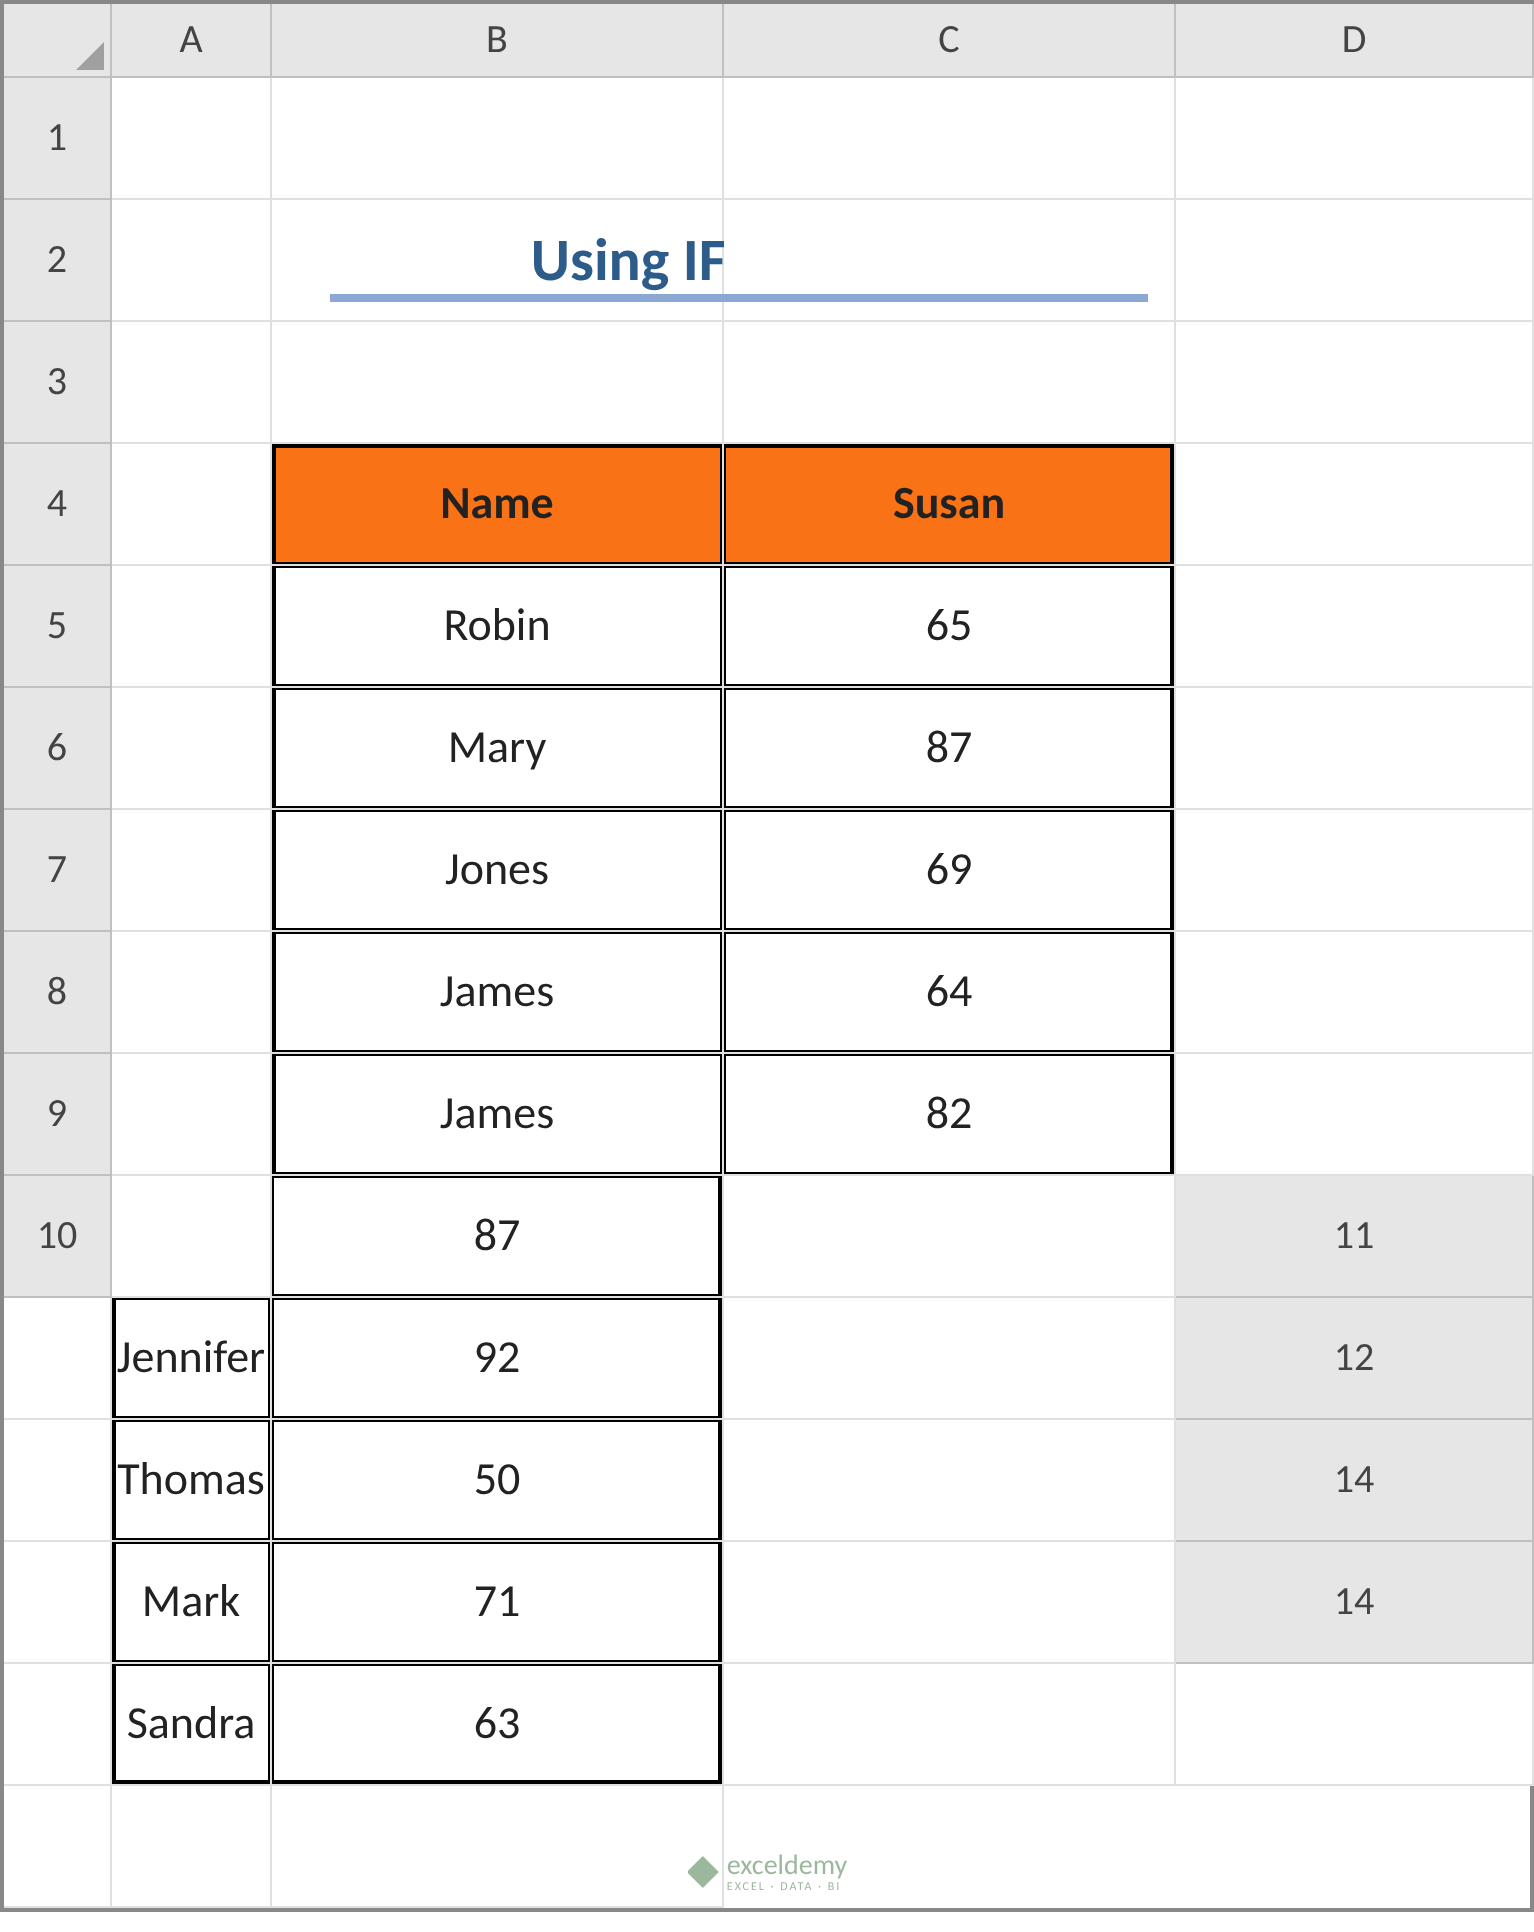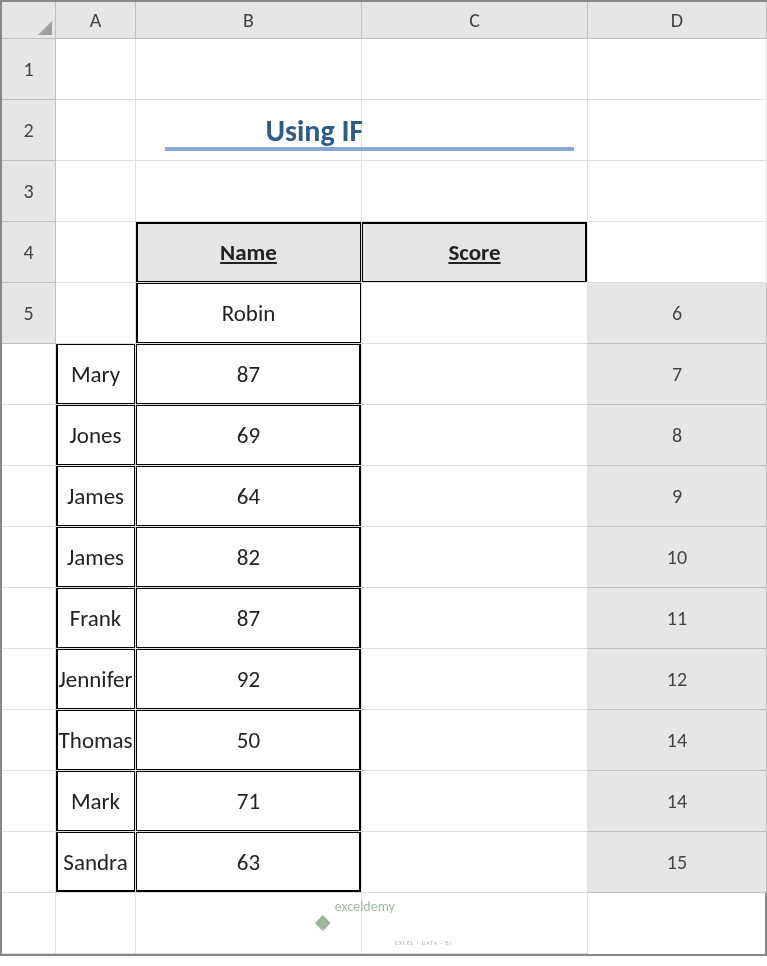--- a/index.html
+++ b/index.html
@@ -87,24 +87,23 @@
       position: absolute;
       bottom: -2px;
       left: -100px;
       right: -100px;
       height: 4px;
       background: #8ba7d4;
       z-index: 2;
     }
 
     .table-header {
-      background: #e5e5e5;
+      background: #f97316;
       font-weight: bold;
       box-shadow: inset 0 0 0 1px #000;
-      text-decoration: underline;
     }
 
     .table-cell {
       box-shadow: inset 0 0 0 1px #000;
     }
 
     .table-left {
       box-shadow: inset 2px 0 0 0 #000, inset 0 0 0 1px #000;
     }
 
@@ -145,28 +144,27 @@
 
     .watermark-icon {
       width: 16px;
       height: 16px;
       background: #5c8a5c;
       clip-path: polygon(50% 0%, 100% 50%, 50% 100%, 0% 50%);
     }
 
     .watermark-text {
       display: flex;
-      flex-direction: row;
+      flex-direction: column;
       line-height: 1;
     }
 
     .watermark-sub {
       font-size: 6px;
       letter-spacing: 1px;
-      margin-top: 40px;
     }
   </style>
 </head>
 <body>
 
 <div class="spreadsheet">
 
   <div class="corner-cell"></div>
 
   <div class="col-header">A</div>
@@ -193,26 +191,27 @@
 
   <div class="row-header">3</div>
   <div class="cell"></div>
   <div class="cell"></div>
   <div class="cell"></div>
   <div class="cell"></div>
 
   <div class="row-header">4</div>
   <div class="cell"></div>
   <div class="cell table-header table-top-left">Name</div>
-  <div class="cell table-header table-top-right">Score</div>
+  <div class="cell table-header table-top-right">Susan</div>
   <div class="cell"></div>
 
   <div class="row-header">5</div>
   <div class="cell"></div>
   <div class="cell table-cell table-left">Robin</div>
+  <div class="cell table-cell table-right">65</div>
   <div class="cell"></div>
 
   <div class="row-header">6</div>
   <div class="cell"></div>
   <div class="cell table-cell table-left">Mary</div>
   <div class="cell table-cell table-right">87</div>
   <div class="cell"></div>
 
   <div class="row-header">7</div>
   <div class="cell"></div>
@@ -227,21 +226,20 @@
   <div class="cell"></div>
 
   <div class="row-header">9</div>
   <div class="cell"></div>
   <div class="cell table-cell table-left">James</div>
   <div class="cell table-cell table-right">82</div>
   <div class="cell"></div>
 
   <div class="row-header">10</div>
   <div class="cell"></div>
-  <div class="cell table-cell table-left">Frank</div>
   <div class="cell table-cell table-right">87</div>
   <div class="cell"></div>
 
   <div class="row-header">11</div>
   <div class="cell"></div>
   <div class="cell table-cell table-left">Jennifer</div>
   <div class="cell table-cell table-right">92</div>
   <div class="cell"></div>
 
   <div class="row-header">12</div>
@@ -255,21 +253,20 @@
   <div class="cell table-cell table-left">Mark</div>
   <div class="cell table-cell table-right">71</div>
   <div class="cell"></div>
 
   <div class="row-header">14</div>
   <div class="cell"></div>
   <div class="cell table-cell table-bottom-left">Sandra</div>
   <div class="cell table-cell table-bottom-right">63</div>
   <div class="cell"></div>
 
-  <div class="row-header">15</div>
   <div class="cell"></div>
   <div class="cell"></div>
   <div class="cell"></div>
   <div class="cell"></div>
 </div>
 
 <div class="watermark">
   <div class="watermark-icon"></div>
   <div class="watermark-text">
     <span>exceldemy</span>

